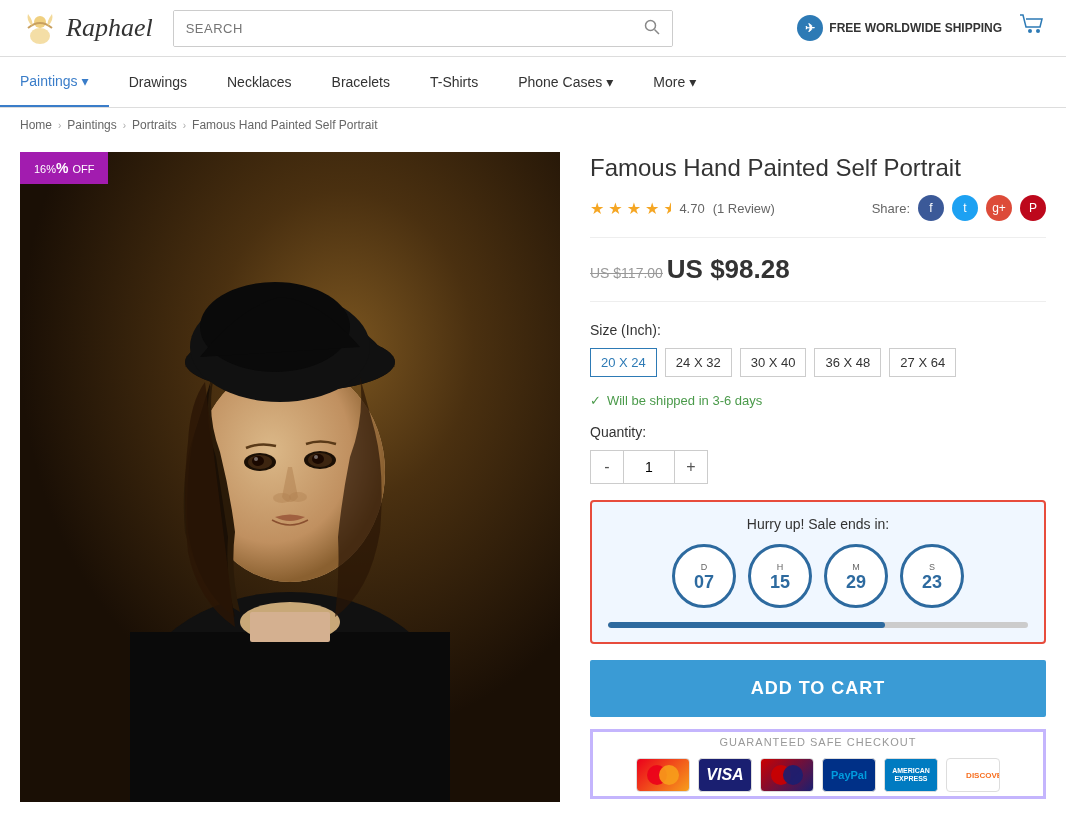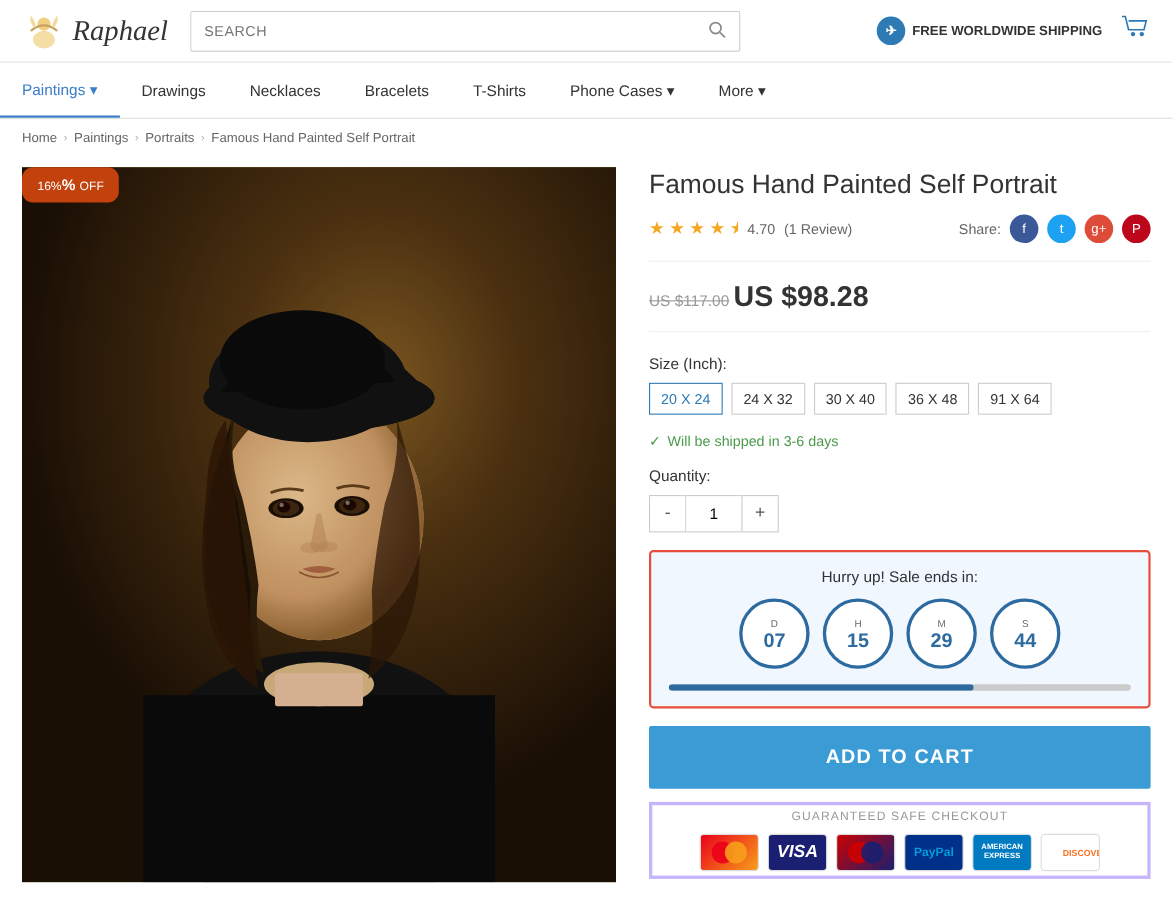--- a/index.html
+++ b/index.html
@@ -131,27 +131,26 @@
     
     .product-image-container {
       position: relative;
       width: 540px;
       min-width: 540px;
     }
     .discount-badge {
       position: absolute;
       top: 0;
       left: 0;
-      background: #c2410c;
+      background: #a21caf;
       color: white;
       padding: 8px 14px;
       font-size: 14px;
       font-weight: bold;
       z-index: 2;
-      border-radius: 10px;
     }
     .discount-badge span { font-size: 11px; font-weight: normal; }
     .product-image {
       width: 100%;
       height: 650px;
       background: linear-gradient(135deg, #8B6914 0%, #5C3D0A 30%, #3d2800 60%, #1a0f00 100%);
       position: relative;
       overflow: hidden;
     }
 
@@ -591,21 +590,21 @@
     </div>
 
     
     <div class="size-section">
       <div class="section-label">Size (Inch):</div>
       <div class="size-options">
         <button class="size-btn active">20 X 24</button>
         <button class="size-btn">24 X 32</button>
         <button class="size-btn">30 X 40</button>
         <button class="size-btn">36 X 48</button>
-        <button class="size-btn">91 X 64</button>
+        <button class="size-btn">27 X 64</button>
       </div>
     </div>
 
     
     <div class="shipping-note">
       <span>✓</span>
       <span>Will be shipped in 3-6 days</span>
     </div>
 
     
@@ -636,21 +635,21 @@
         </div>
         <div class="countdown-item">
           <div class="countdown-circle">
             <span class="countdown-label-top">M</span>
             <span class="countdown-number">29</span>
           </div>
         </div>
         <div class="countdown-item">
           <div class="countdown-circle">
             <span class="countdown-label-top">S</span>
-            <span class="countdown-number">44</span>
+            <span class="countdown-number">23</span>
           </div>
         </div>
       </div>
       <div class="progress-bar-bg">
         <div class="progress-bar-fill" style="width: 66%"></div>
       </div>
     </div>
 
     
     <button class="add-to-cart-btn">ADD TO CART</button>

